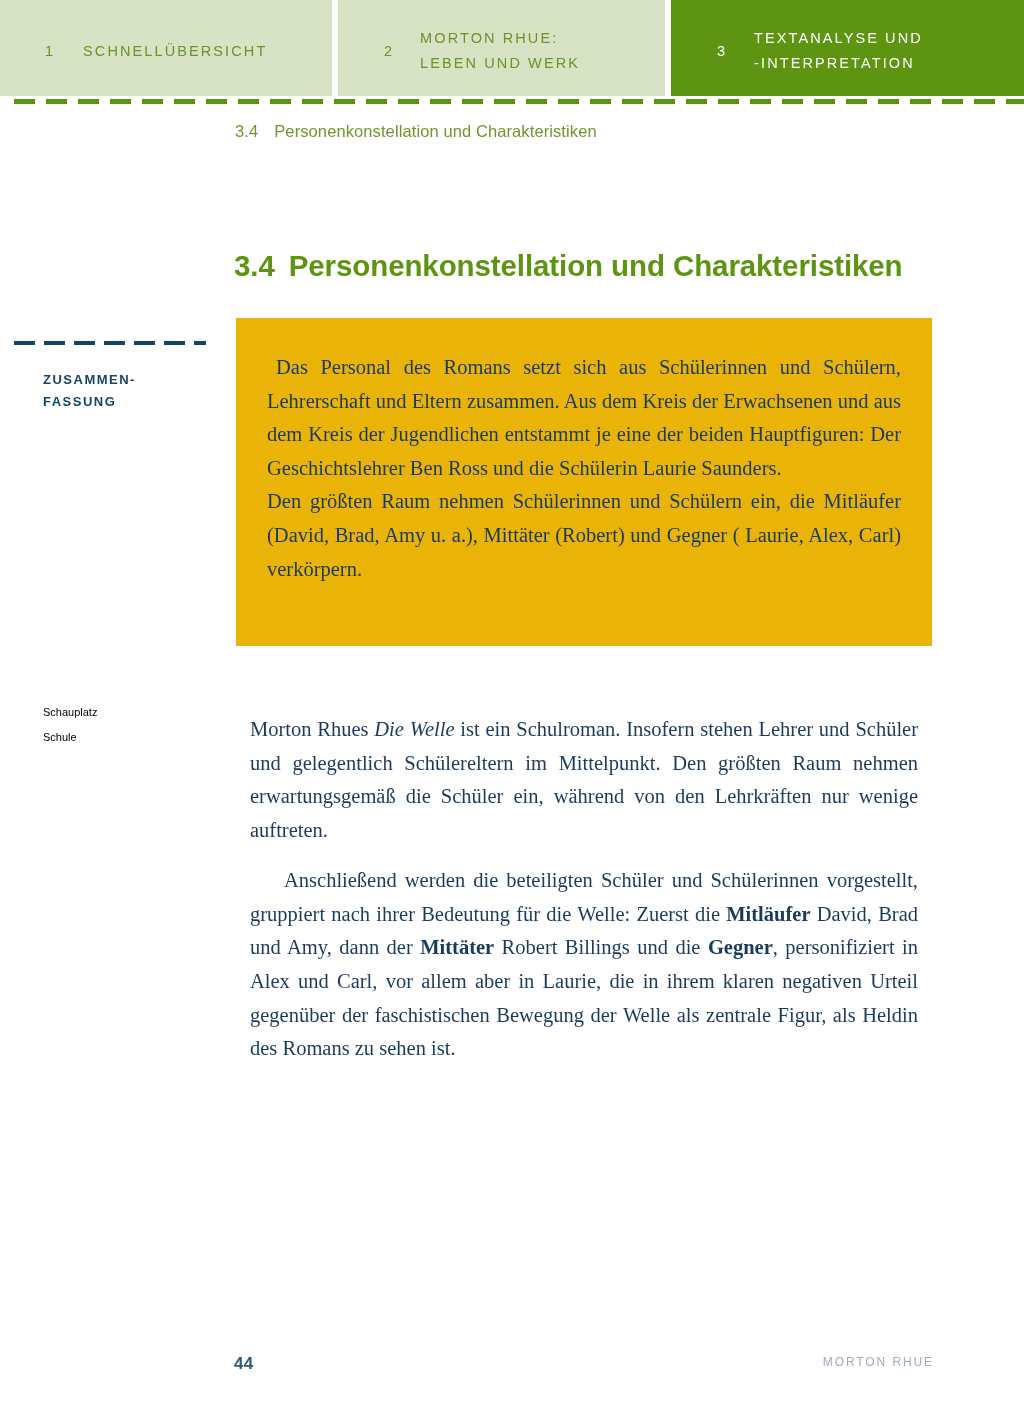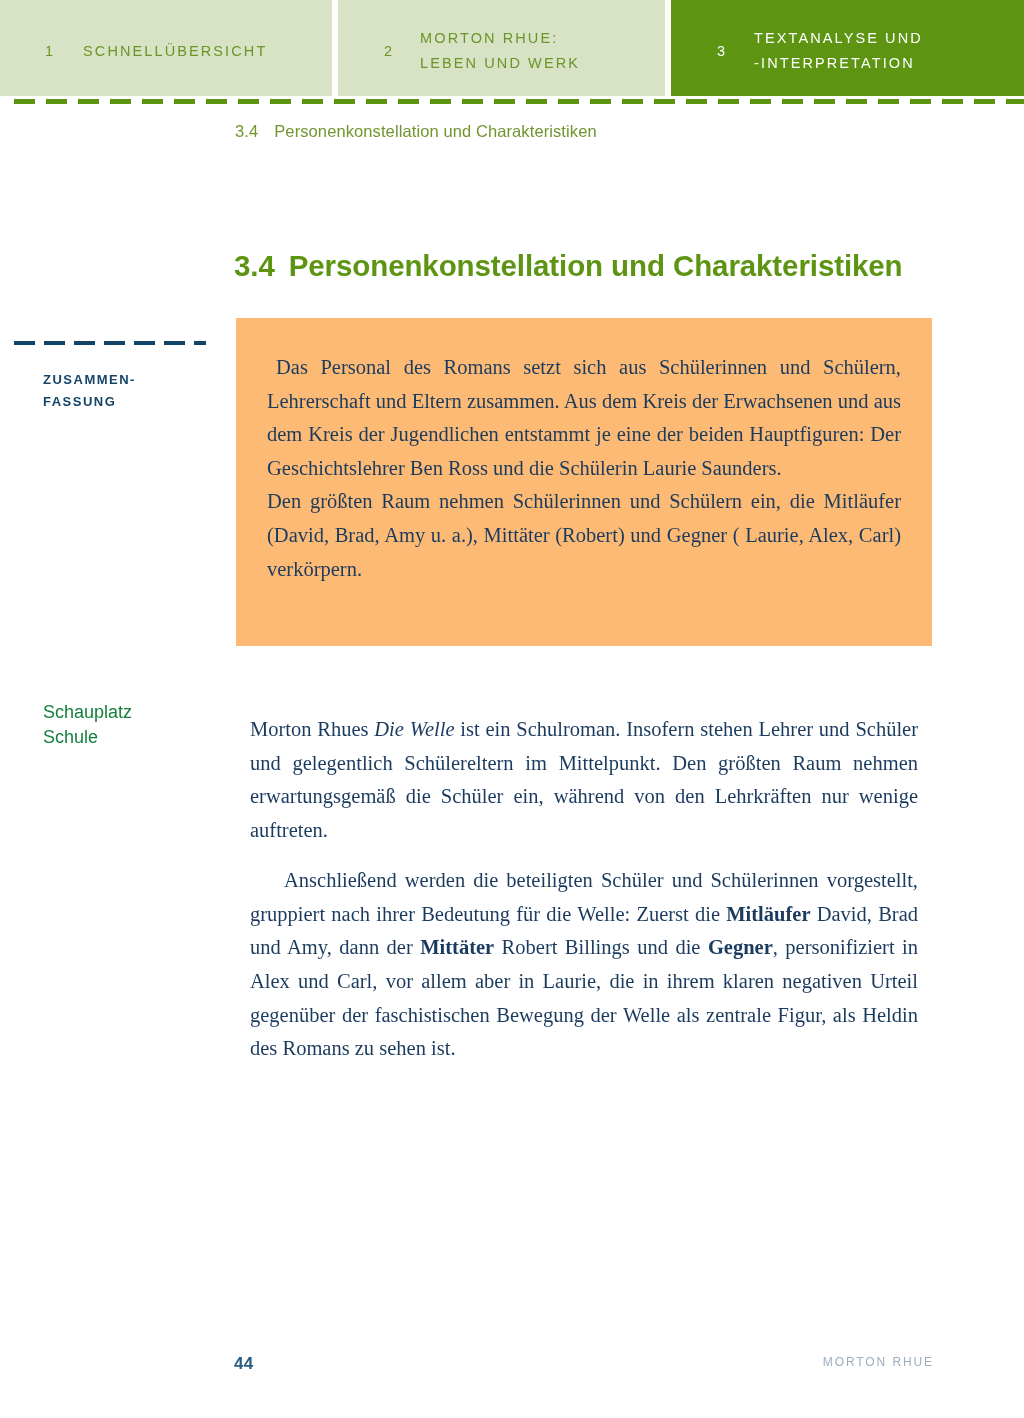--- a/index.html
+++ b/index.html
@@ -132,34 +132,34 @@
     letter-spacing: 1.5px;
     line-height: 21.5px;
     white-space: pre-line;
   }
 
   
   .margin-note {
     position: absolute;
     top: 700px;
     left: 43px;
-    font-size: 18px;
-    color: #15803d;
+    font-size: 11px;
+    color: #000000;
     line-height: 25px;
     white-space: pre-line;
   }
 
   
   .summary-box {
     position: absolute;
     top: 318px;
     left: 236px;
     width: 696px;
     height: 328px;
-    background: #fdba74;
+    background: #eab308;
   }
   .summary-text {
     position: absolute;
     top: 33px;
     left: 31px;
     width: 634px;
     font-family: "Liberation Serif", serif;
     font-size: 20.5px;
     line-height: 33.6px;
     color: #1b3b5e;

